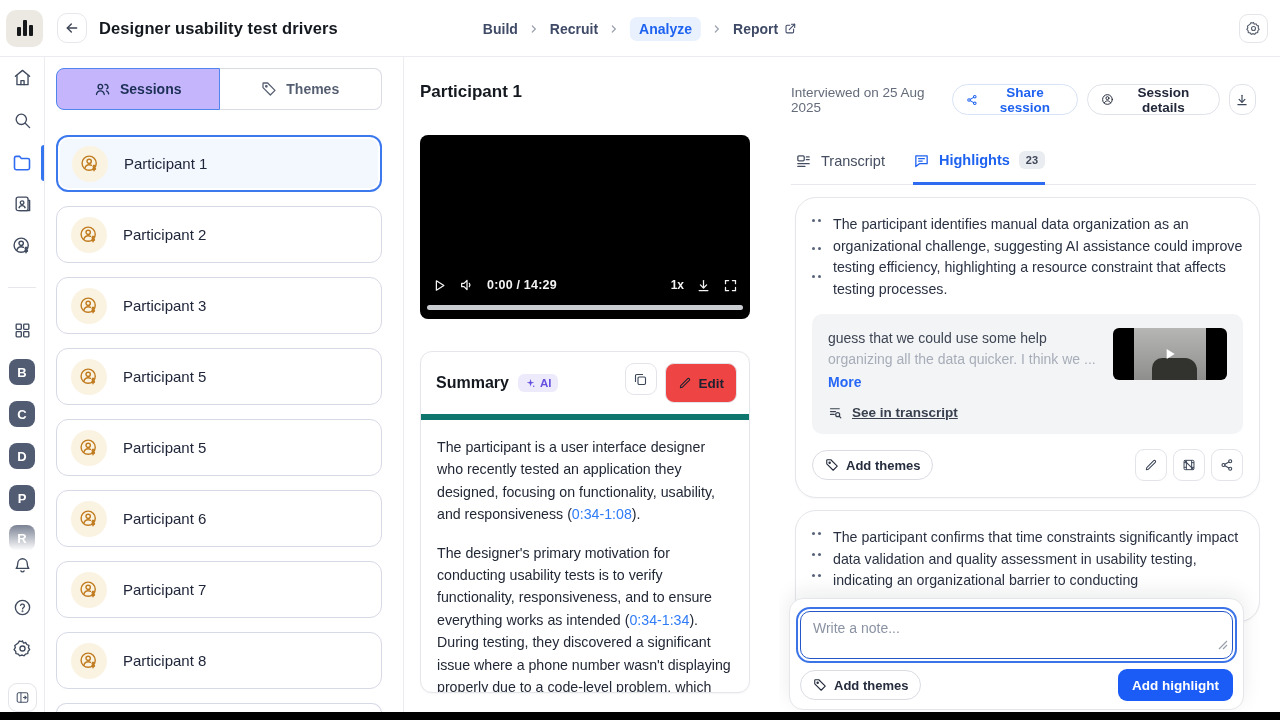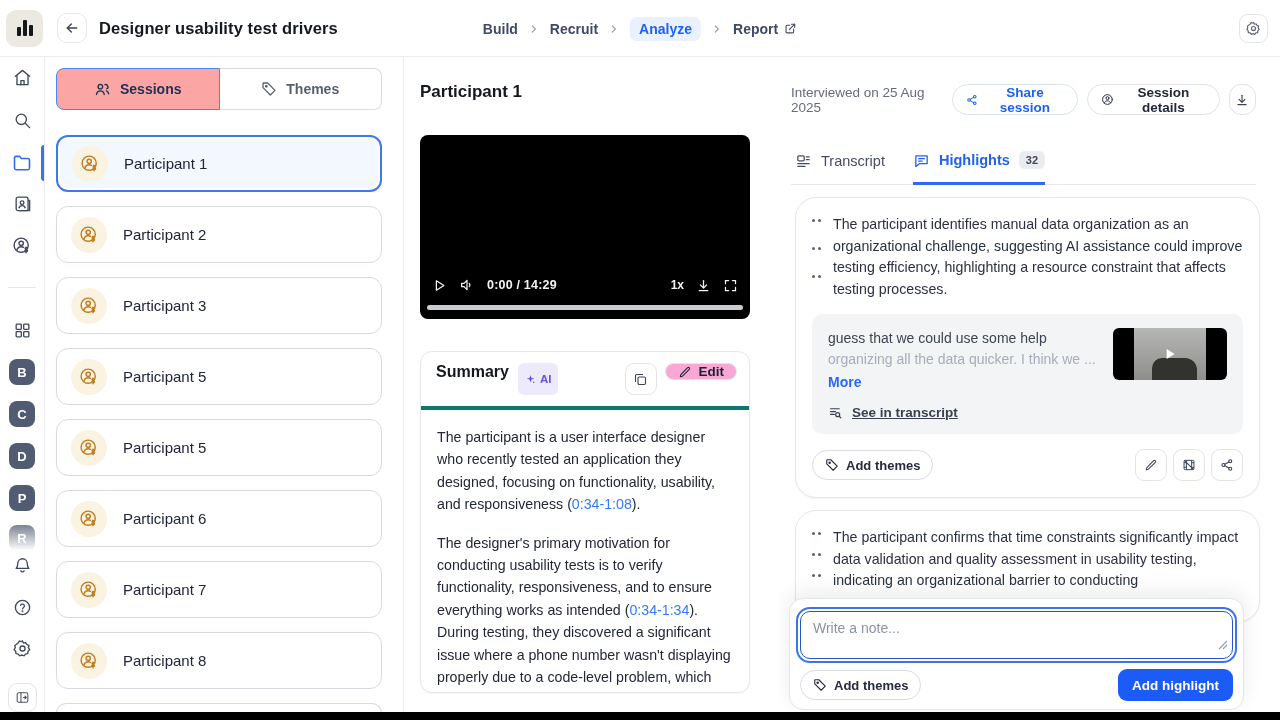--- a/index.html
+++ b/index.html
@@ -40,21 +40,21 @@
   .rail-active-bar { position:absolute; right:0; top:88px; width:3px; height:36px; background:#3575f0; border-radius:3px 0 0 3px; }
   .rail-fade { position:absolute; left:0; top:460px; width:44px; height:48px;
     background:linear-gradient(to bottom, rgba(255,255,255,0), #ffffff 70%); }
   .collapse-btn { position:absolute; left:8px; top:626px; width:29px; height:29px; border:1px solid #e3e5e9;
     border-radius:9px; background:#fff; display:flex; align-items:center; justify-content:center; color:#4a5468; }
 
   
   .sidebar { width:359px; flex:none; border-right:1px solid #ececf0; padding:11px 21px 0 11px; position:relative; overflow:hidden; }
   .seg-tabs { display:flex; height:42px; }
   .seg-tab { flex:1; display:flex; align-items:center; justify-content:center; gap:9px; font-size:14px; }
-  .seg-tab.sessions { background:#fca5a5; border:1px solid #4f86ec; border-radius:8px 0 0 8px;
+  .seg-tab.sessions { background:#c4b5fd; border:1px solid #4f86ec; border-radius:8px 0 0 8px;
     color:#1c2f55; font-weight:700; }
   .seg-tab.themes { background:#fff; border:1px solid #dadce3; border-left:none; border-radius:0 8px 8px 0;
     color:#555e70; font-weight:600; }
   .p-list { margin-top:25px; }
   .p-card { height:57px; border:1px solid #d7d9e6; border-radius:12px; background:#fff;
     display:flex; align-items:center; padding:0 14px; margin-bottom:14px; }
   .p-card.selected { border:2px solid #3c79ef; background:#f3f8ff; box-shadow:inset 0 0 0 2px #ffffff; }
   .avatar { width:36px; height:36px; border-radius:50%; background:#fbf3e2; color:#c07b1f;
     display:flex; align-items:center; justify-content:center; flex:none; }
   .p-name { margin-left:16px; font-size:15px; color:#20263a; }
@@ -65,28 +65,28 @@
   .center h1 { margin-top:25px; font-size:17px; font-weight:700; color:#14181f; }
   .player { margin-top:33px; width:330px; height:184px; background:#000; border-radius:8px; position:relative; }
   .player-controls { position:absolute; left:12px; right:12px; bottom:26px; display:flex; align-items:center; gap:12px; color:#f4f4f4; }
   .player-time { font-size:12.5px; font-weight:600; letter-spacing:.2px; }
   .player-right { margin-left:auto; display:flex; align-items:center; gap:12px; }
   .player-speed { font-size:12px; font-weight:700; }
   .player-track { position:absolute; left:7px; right:7px; bottom:9px; height:5px; background:#c9cdd1; border-radius:3px; }
 
   .summary-card { margin-top:32px; width:330px; height:342px; border:1px solid #e4e6ea; border-radius:12px;
     background:#fff; overflow:hidden; box-shadow:0 1px 2px rgba(16,24,40,.04); }
-  .summary-head { display:flex; padding:11px 12px 11px 15px; border-bottom:4px solid #0f766e; }
+  .summary-head { display:flex; align-items:center; padding:11px 12px 11px 15px; border-bottom:6px solid #0f766e; }
   .summary-title { font-size:16px; font-weight:800; color:#14181f; }
   .ai-badge { margin-left:9px; display:flex; align-items:center; gap:4px; background:#edeafb; color:#6550e0;
     font-size:11.5px; font-weight:700; padding:3px 7px; border-radius:6px; }
   .summary-actions { margin-left:auto; display:flex; gap:8px; }
   .icon-btn { width:32px; height:32px; border:1px solid #e2e4e9; border-radius:9px; background:#fff;
     display:flex; align-items:center; justify-content:center; color:#3c4658; }
-  .edit-btn { height:17px; border:1px solid #e2e4e9; border-radius:9px; background:#f9a8d4; padding:0 12px;
+  .edit-btn { height:40px; border:1px solid #e2e4e9; border-radius:9px; background:#ef4444; padding:0 12px;
     display:flex; align-items:center; gap:7px; font-size:13.5px; font-weight:700; color:#1c2230; }
   .summary-body { padding:16px 16px 0 16px; font-size:14.2px; line-height:22.4px; color:#222836; height:295px; overflow:hidden; }
   .summary-body p { margin-bottom:16px; }
   .ts { color:#2f7cf6; }
 
   
   .right { flex:1; position:relative; padding:0 24px 0 12px; overflow:hidden; }
   .session-header { margin-top:27px; display:flex; align-items:center; justify-content:flex-end; gap:9px; }
   .interviewed { font-size:13.5px; color:#646c7a; margin-right:7px; }
   .pill-btn { height:31px; border:1px solid #dfe2e8; border-radius:16px; background:#fff; padding:0 13px;
@@ -516,21 +516,21 @@
               <path d="M16 5.5h4M16 9.5h4M4 15h16M4 19h10"></path>
             </svg>
           <span>Transcript</span>
         </div>
         <div class="tab highlights">
           <svg width="17" height="17" viewBox="0 0 24 24" fill="none" stroke="currentColor" stroke-width="1.8" stroke-linecap="round" stroke-linejoin="round">
               <path d="M4 5.5h16v11H9l-5 4z"></path>
               <path d="M8 9.5h8M8 12.8h5"></path>
             </svg>
           <span>Highlights</span>
-          <span class="count-badge">32</span>
+          <span class="count-badge">23</span>
         </div>
       </div>
 
 
       <div class="hl-card">
         <div class="hl-top">
           <span class="drag-dots">
               <i></i>
               <i></i>
               <i></i>

